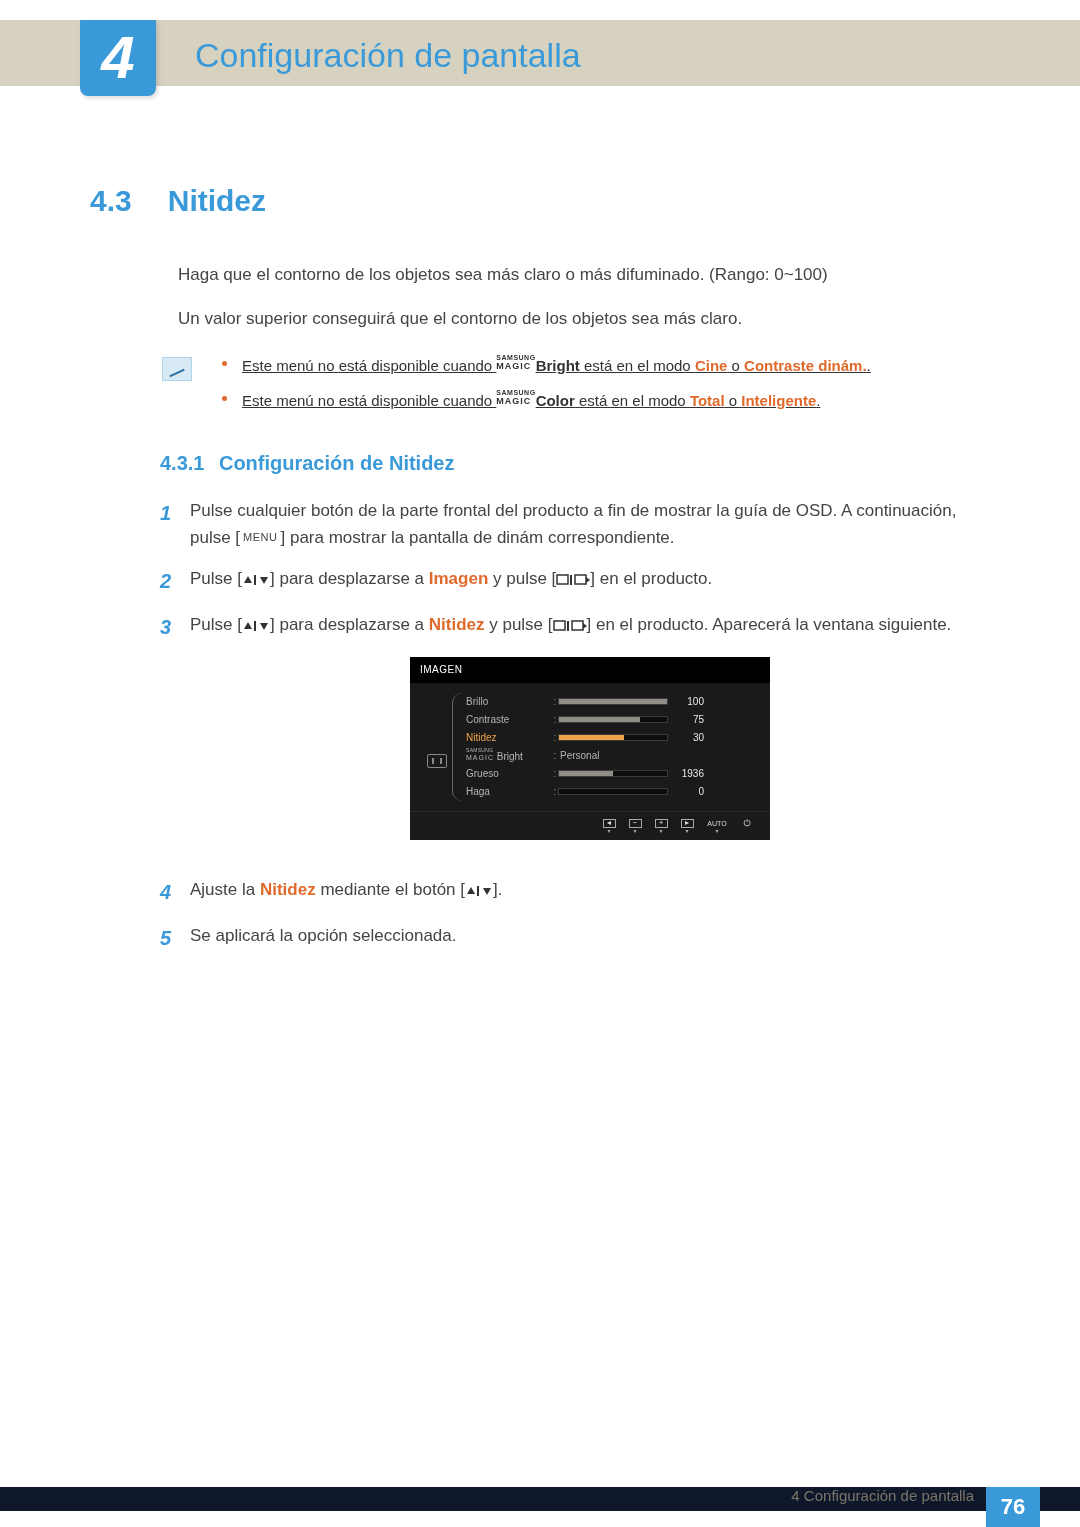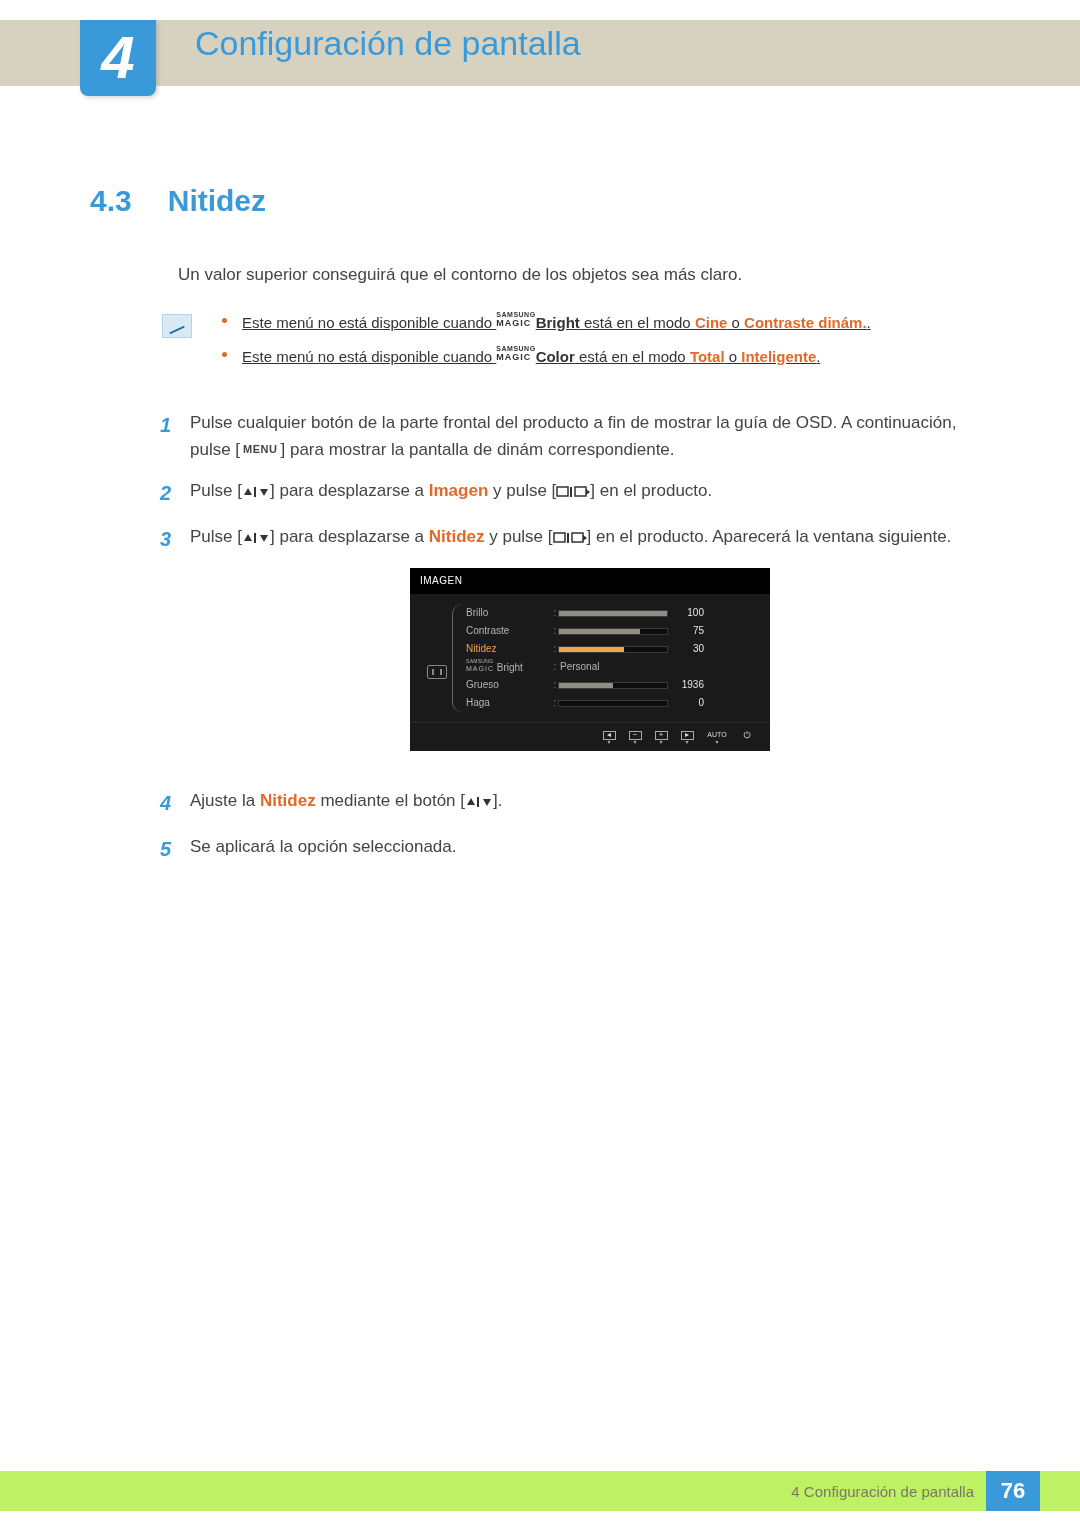--- a/index.html
+++ b/index.html
@@ -26,21 +26,21 @@
     font-size: 60px;
     font-weight: bold;
     font-style: italic;
     text-align: center;
     line-height: 76px;
     border-radius: 0 0 8px 8px;
     box-shadow: 2px 2px 4px rgba(0,0,0,0.15);
   }
   .chapter-title {
     position: absolute;
-    top: 24px; left: 195px;
+    top: 36px; left: 195px;
     font-size: 34px;
     color: #3a9ad9;
   }
   .content {
     position: absolute;
     top: 184px; left: 90px; right: 90px;
   }
   .h2-row { display: flex; align-items: baseline; gap: 36px; margin-bottom: 44px; }
   .h2-num { color: #3a9ad9; font-size: 30px; font-weight: bold; }
   .h2-title { color: #3a9ad9; font-size: 30px; font-weight: bold; }
@@ -70,21 +70,21 @@
   .magic-suffix { font-weight: bold; }
   .hl { color: #e06a2b; font-weight: bold; }
   .h3-row { margin-left: 70px; margin-top: 18px; margin-bottom: 22px; }
   .h3-num { color: #3a9ad9; font-size: 20px; font-weight: bold; margin-right: 10px; }
   .h3-title { color: #3a9ad9; font-size: 20px; font-weight: bold; }
   ol.steps { list-style: none; margin-left: 70px; }
   ol.steps > li { display: flex; margin-bottom: 14px; font-size: 17px; color: #444; line-height: 1.6; }
   .step-num { color: #3a9ad9; font-style: italic; font-size: 20px; font-weight: bold; width: 30px; flex: 0 0 30px; }
   .step-body { flex: 1; }
   .btn-label {
-    display: inline-block; font-size: 11px; font-weight: bold;
+    display: inline-block; font-size: 11px; font-weight: normal;
     padding: 1px 3px; vertical-align: 2px; letter-spacing: 0.5px;
   }
   .updown-icon, .screen-icon { vertical-align: -2px; }
 
   
   .osd {
     width: 360px; margin: 18px auto 22px auto;
     background: #1a1a1a; color: #c9c8c5;
     font-size: 10px; padding-bottom: 6px;
   }
@@ -128,22 +128,22 @@
   }
   .osd-btn {
     width: 18px; height: 12px; display:flex; align-items:center; justify-content:center;
     font-size: 8px; color:#ddd; position:relative;
   }
   .osd-btn .box { width:13px; height:9px; border:1px solid #aaa; display:flex; align-items:center; justify-content:center; font-size:8px; }
   .osd-btn .sub { position:absolute; bottom:-7px; font-size:6px; color:#aaa; }
 
   
   .footer {
-    position: absolute; left: 0; right: 0; bottom: 16px; height: 40px;
-    background: #bef264; display:flex; align-items:center; justify-content:flex-end;
+    position: absolute; left: 0; right: 0; bottom: 16px; height: 24px;
+    background: #0f172a; display:flex; align-items:flex-start; justify-content:flex-end;
   }
   .footer-text { color: #7a7668; font-size: 15px; margin-right: 12px; }
   .page-badge {
     width: 54px; height: 40px; background: #3a9ad9; color: #fff;
     display:flex; align-items:center; justify-content:center;
     font-size: 22px; font-weight: bold; margin-right: 40px;
   }
 </style>
 </head>
 <body>
@@ -152,34 +152,39 @@
 <div class="chapter-badge">4</div>
 <div class="chapter-title">Configuración de pantalla</div>
 
 <div class="content">
 
   <div class="h2-row">
     <span class="h2-num">4.3</span>
     <span class="h2-title">Nitidez</span>
   </div>
 
+  <p class="body-p">Haga que el contorno de los objetos sea más claro o más difuminado. (Rango: 0~100)</p>
   <p class="body-p">Un valor superior conseguirá que el contorno de los objetos sea más claro.</p>
 
   <div class="note-block">
     <div class="note-icon"></div>
     <ul class="note-list">
       <li>
         <span>Este menú no está disponible cuando </span><span class="magic"><span class="top">SAMSUNG</span><span>MAGIC</span></span><span class="magic-suffix">Bright</span><span> está en el modo </span><span class="hl">Cine</span><span> o </span><span class="hl">Contraste dinám.</span><span>.</span>
       </li>
       <li>
         <span>Este menú no está disponible cuando </span><span class="magic"><span class="top">SAMSUNG</span><span>MAGIC</span></span><span class="magic-suffix">Color</span><span> está en el modo </span><span class="hl">Total</span><span> o </span><span class="hl">Inteligente</span><span>.</span>
       </li>
     </ul>
   </div>
 
+  <div class="h3-row">
+    <span class="h3-num">4.3.1</span>
+    <span class="h3-title">Configuración de Nitidez</span>
+  </div>
 
   <ol class="steps">
     <li>
       <span class="step-num">1</span>
       <span class="step-body">
         <span>Pulse cualquier botón de la parte frontal del producto a fin de mostrar la guía de OSD. A continuación, pulse [</span><span class="btn-label">MENU</span><span>] para mostrar la pantalla de dinám correspondiente.</span>
       </span>
     </li>
     <li>
       <span class="step-num">2</span>

